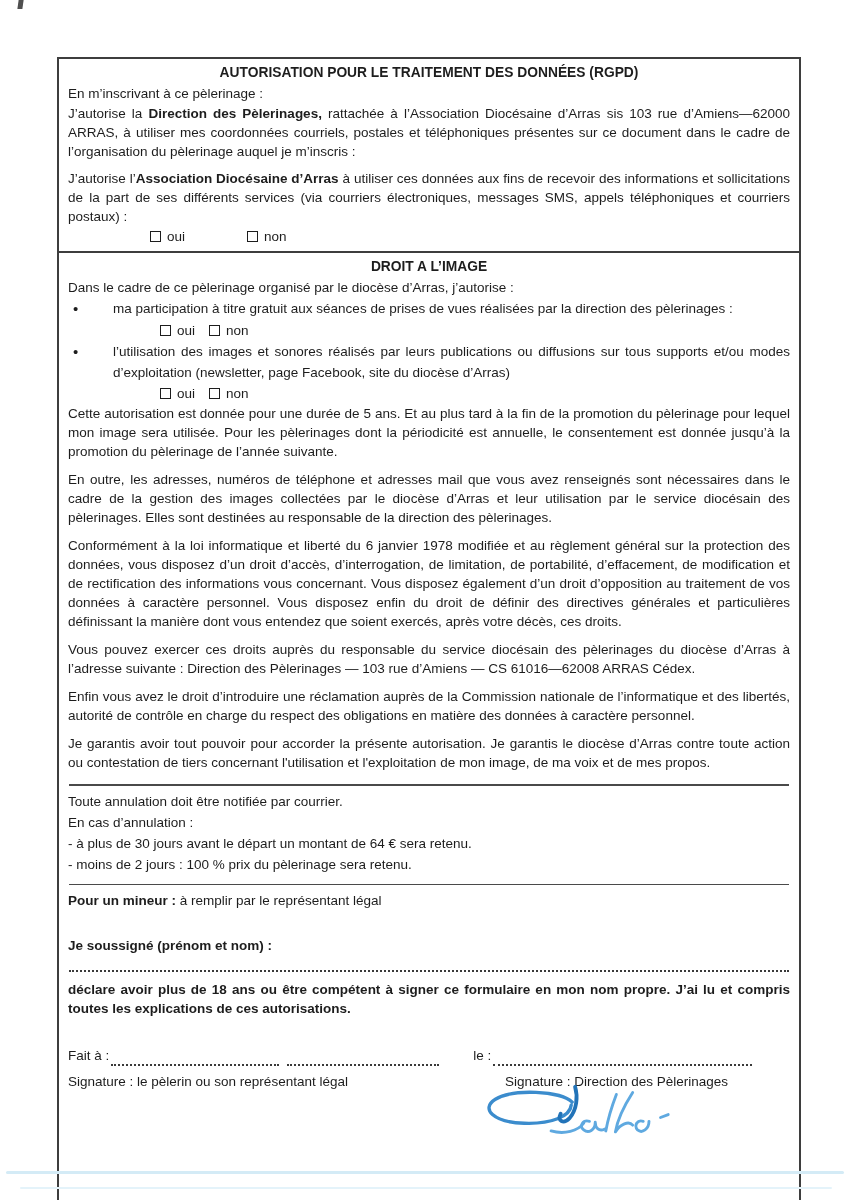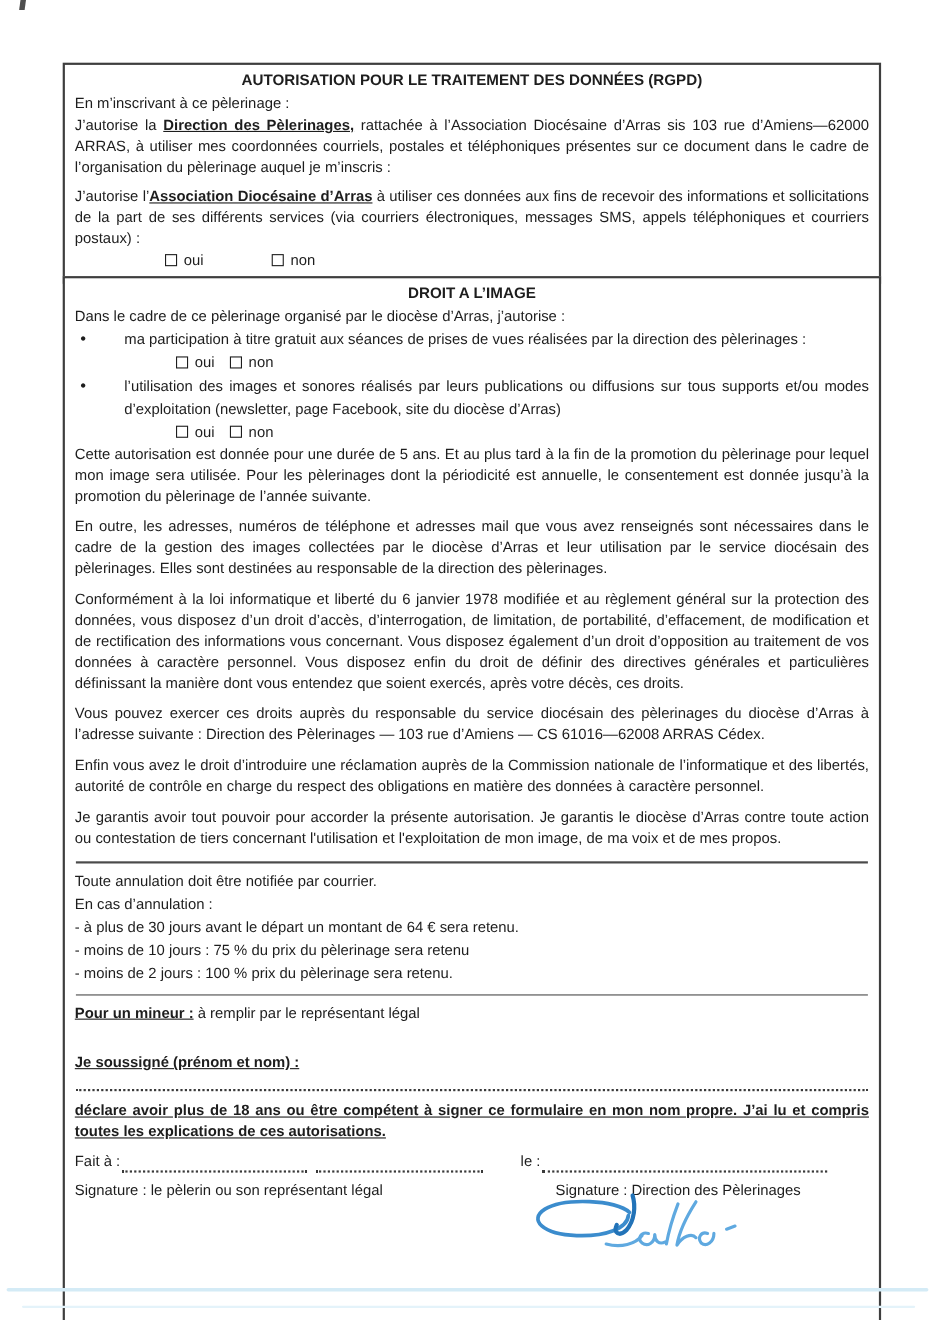--- a/index.html
+++ b/index.html
@@ -12,21 +12,21 @@
     position:absolute; left:57px; width:744px; box-sizing:border-box;
     border:2px solid #3e3e3e; background:#ffffff; padding:3px 9px 3px 9px;
     overflow:hidden;
   }
   .box1 { top:57px;  height:201px; }
   .box2 { top:251px; height:957px; }
   .box-title { text-align:center; font-weight:bold; font-size:13.8px; }
   p { margin:0; }
   .para { text-align:justify; line-height:19px; }
   .mt6 { margin-top:24px; } .mt8 { margin-top:8px; } .mt9 { margin-top:9px; }
-  b, .bold { font-weight:bold;text-decoration:underline; }
+  b, .bold { font-weight:bold; }
   
   .cb {
     display:inline-block; width:11px; height:11px; box-sizing:border-box;
     border:1.7px solid #1d1d1d; background:#fff; margin-right:6px; vertical-align:-1px;
   }
   .cb-row { display:flex; align-items:flex-start; }
   .cb-item { display:inline-flex; align-items:center; cursor:default; }
   .cb-row-box1 { margin-left:82px; } .cb-row-box1 .cb-item:first-child { margin-right:62px; }
   .cb-row-box2 { margin-left:92px; } .cb-row-box2 .cb-item:first-child { margin-right:14px; }
   
@@ -114,21 +114,20 @@
     <p class="para mt9">Conformément à la loi informatique et liberté du 6 janvier 1978 modifiée et au règlement général sur la protection des données, vous disposez d’un droit d’accès, d’interrogation, de limitation, de portabilité, d’effacement, de modification et de rectification des informations vous concernant. Vous disposez également d’un droit d’opposition au traitement de vos données à caractère personnel. Vous disposez enfin du droit de définir des directives générales et particulières définissant la manière dont vous entendez que soient exercés, après votre décès, ces droits.</p>
     <p class="para mt9">Vous pouvez exercer ces droits auprès du responsable du service diocésain des pèlerinages du diocèse d’Arras à l’adresse suivante : Direction des Pèlerinages — 103 rue d’Amiens —  CS 61016—62008 ARRAS Cédex.</p>
     <p class="para mt9">Enfin vous avez le droit d’introduire une réclamation auprès de la Commission nationale de l’informatique et des libertés, autorité de contrôle en charge du respect des obligations en matière des données à caractère personnel.</p>
     <p class="para mt9">Je garantis avoir tout pouvoir pour accorder la présente autorisation. Je garantis le diocèse d’Arras contre toute action ou contestation de tiers concernant l'utilisation et l'exploitation de mon image, de ma voix et de mes propos.</p>
 
     <div class="rule"></div>
 
     <p>Toute annulation doit être notifiée par courrier.</p>
     <p>En cas d’annulation :</p>
     <p>- à plus de 30 jours avant le départ un montant de 64 € sera retenu.</p>
-    <p>- moins de 10 jours : 75 % du prix du pèlerinage sera retenu</p>
     <p>- moins de 2 jours : 100 % prix du pèlerinage sera retenu.</p>
 
     <div class="rule rule2"></div>
 
     <p><b>Pour un mineur :</b><span> à remplir par le représentant légal</span></p>
     <p class="bold mt6">Je soussigné (prénom et nom) :</p>
     <div class="dotline"></div>
     <p class="para bold mt8">déclare avoir plus de 18 ans ou être compétent à signer ce formulaire en mon nom propre. J’ai lu et compris toutes les explications de ces autorisations.</p>
 
     <div class="abs sig-row">

